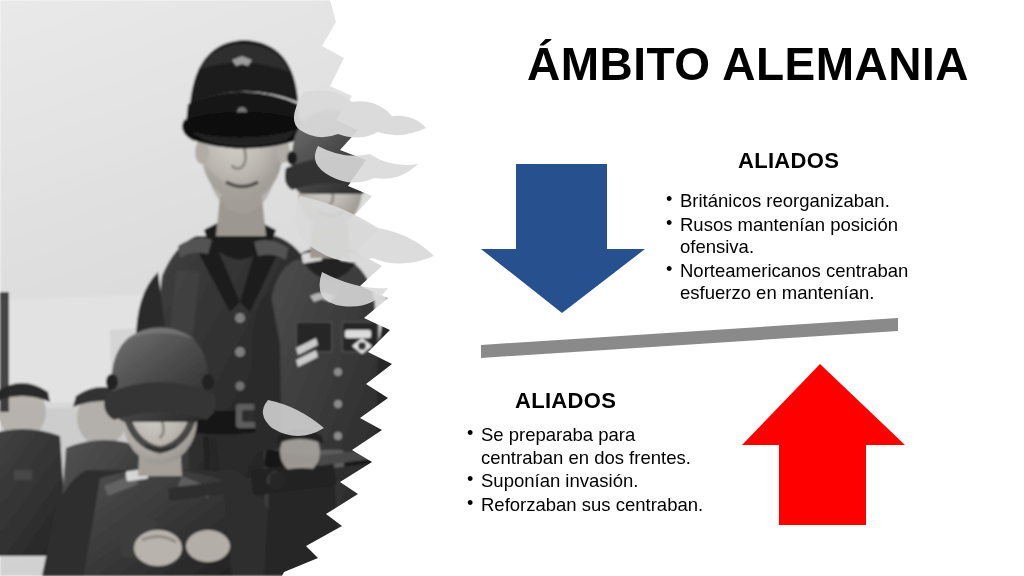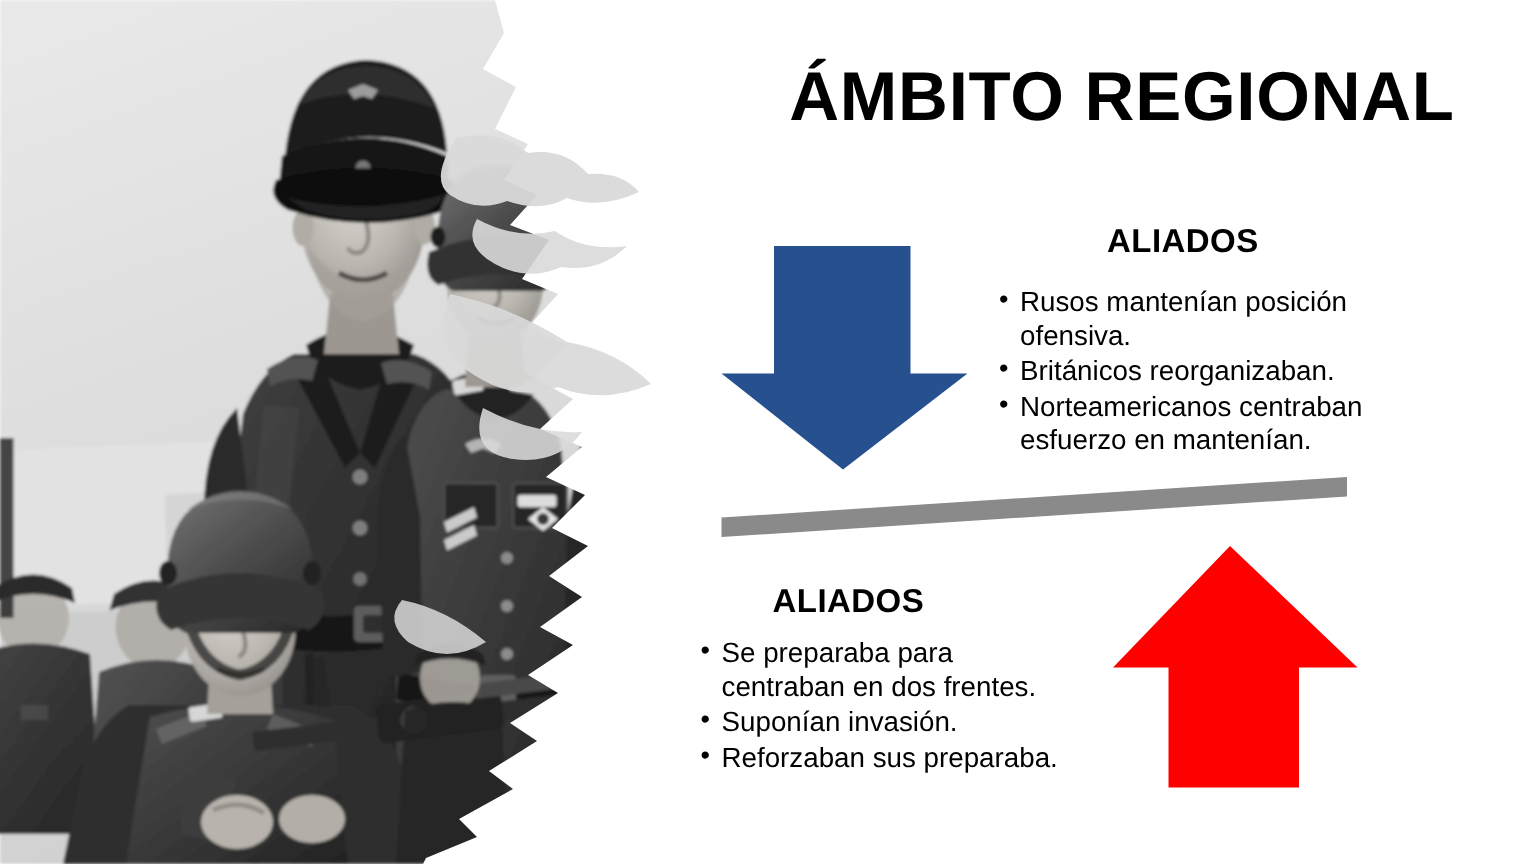--- a/index.html
+++ b/index.html
@@ -393,31 +393,31 @@
     <svg width="1024" height="576" viewBox="0 0 1024 576">
 
       <polygon points="516,164 607,164 607,249 645,249 562,313 481,249 516,249" fill="#27508F"></polygon>
 
       <polygon points="481,345 898,318 898,331 481,358" fill="#8A8A8A"></polygon>
 
       <polygon points="820,364 905,445 866,445 866,525 779,525 779,445 742,445" fill="#FF0000"></polygon>
     </svg>
   </div>
 
-  <div class="slide-title">ÁMBITO REGIONAL</div>
+  <div class="slide-title">ÁMBITO ALEMANIA</div>
 
   <div class="section-heading" id="aliados-heading">ALIADOS</div>
 
   <ul class="bullets" id="aliados-bullets">
+    <li>Británicos reorganizaban.</li>
     <li>Rusos mantenían posición ofensiva.</li>
-    <li>Británicos reorganizaban.</li>
     <li>Norteamericanos centraban esfuerzo en mantenían.</li>
   </ul>
 
   <div class="section-heading" id="alemania-heading">ALIADOS</div>
 
   <ul class="bullets" id="alemania-bullets">
     <li>Se preparaba para centraban en dos frentes.</li>
     <li>Suponían invasión.</li>
-    <li>Reforzaban sus preparaba.</li>
+    <li>Reforzaban sus centraban.</li>
   </ul>
 
 </div>
 
 </body></html>

